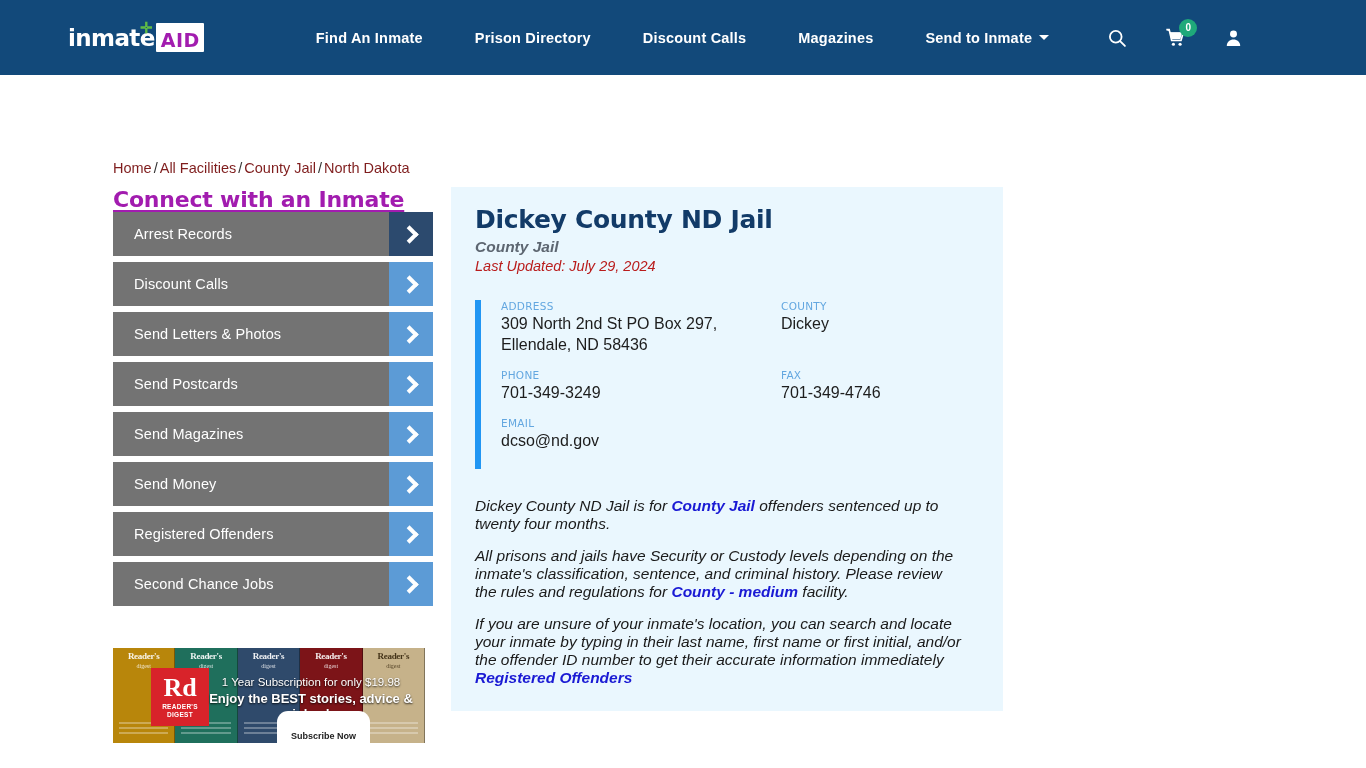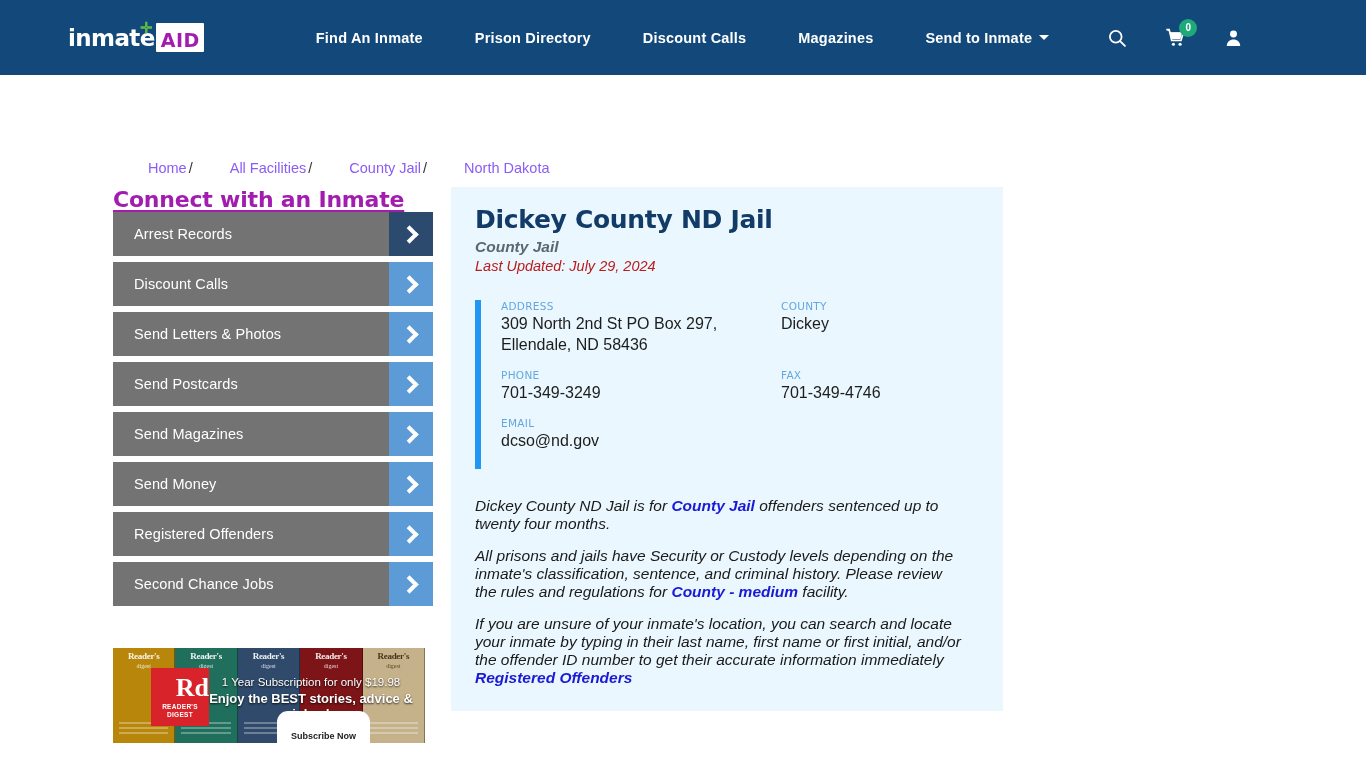--- a/index.html
+++ b/index.html
@@ -93,21 +93,21 @@
     display: flex; align-items: center; justify-content: center;
   }
 
   
   .breadcrumb {
     position: absolute;
     left: 113px; top: 85px;
     font-size: 14.5px;
     color: #444;
   }
-  .breadcrumb a { color: #8b5cf6; text-decoration: none; cursor: pointer; margin-left: 35px; }
+  .breadcrumb a { color: #7f1d1d; text-decoration: none; cursor: pointer; }
   .breadcrumb .sep { color: #333; padding: 0 2px; }
 
   
   .page { position: relative; }
 
   .sidebar {
     position: absolute;
     left: 113px; top: 112px;
     width: 320px;
   }
@@ -192,21 +192,21 @@
     display: block; height: 2px; background: rgba(255,255,255,.3);
     margin-bottom: 3px;
   }
   .ad-rd {
     position: absolute;
     left: 38px; top: 20px;
     width: 58px; height: 58px;
     background: #d8232a;
     color: #fff;
     display: flex; flex-direction: column;
-    align-items: flex-end; justify-content: center;
+    align-items: center; justify-content: center;
     font-family: "Liberation Serif", serif;
   }
   .ad-rd .rd-big { font-size: 26px; font-weight: 700; line-height: 24px; }
   .ad-rd .rd-sm { font-size: 6.5px; font-weight: 700; letter-spacing: .3px; margin-top: 3px; text-align: center; line-height: 8px; font-family: "Liberation Sans", sans-serif; }
   .ad-text1 {
     position: absolute; left: 92px; top: 28px; right: 8px;
     color: #fff; font-size: 11.5px; text-align: center;
     text-shadow: 0 1px 2px rgba(0,0,0,.8);
   }
   .ad-text2 {

